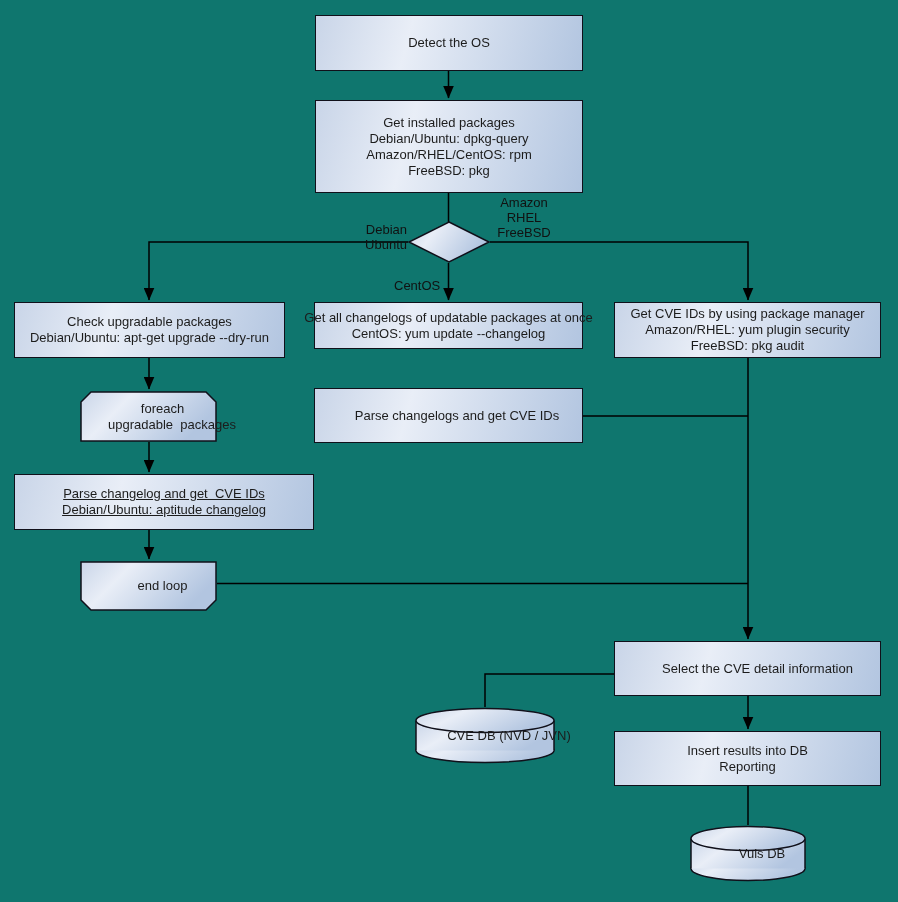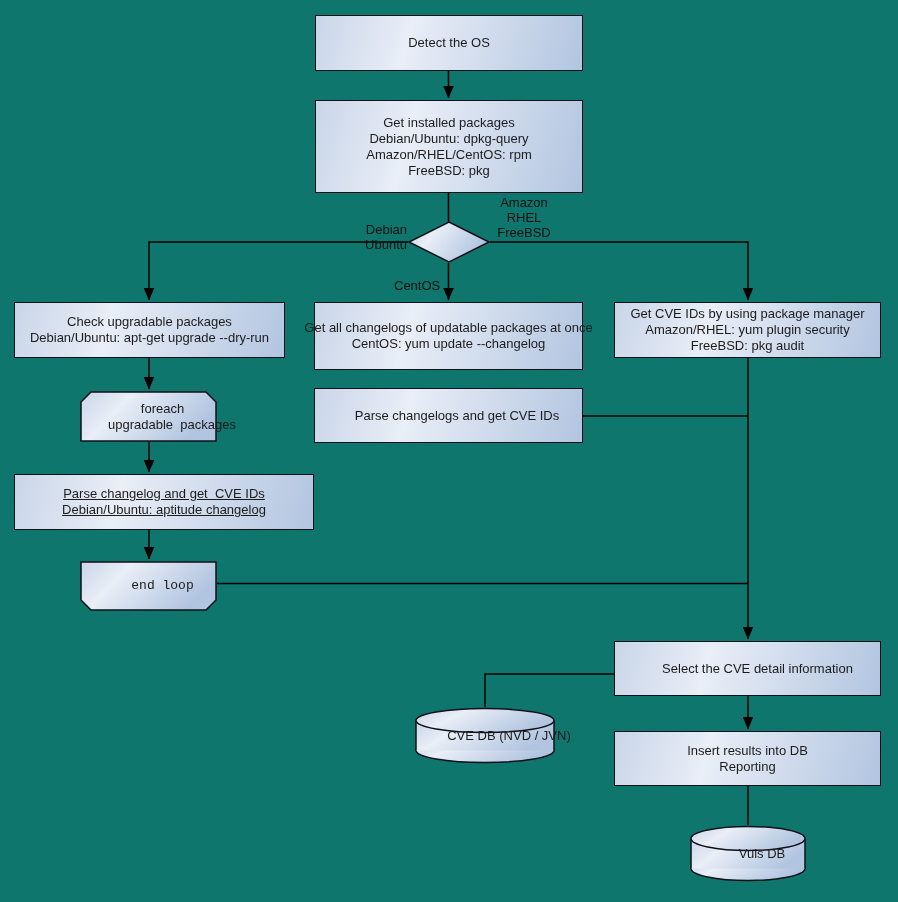--- a/index.html
+++ b/index.html
@@ -75,21 +75,21 @@
   <div class="node rectnode" style="left:14px;top:302px;width:271px;height:56px;">
     <span class="lbl">Check upgradable packages
 Debian/Ubuntu: apt-get upgrade --dry-run</span>
   </div>
 
   <div class="node rectnode" style="left:14px;top:474px;width:300px;height:56px;text-decoration:underline;">
     <span class="lbl">Parse changelog and get  CVE IDs
 Debian/Ubuntu: aptitude changelog</span>
   </div>
 
-  <div class="node rectnode" style="left:314px;top:302px;width:269px;height:68px;">
+  <div class="node rectnode" style="left:314px;top:302px;width:269px;height:47px;">
     <span class="lbl">Get all changelogs of updatable packages at once
 CentOS: yum update --changelog</span>
   </div>
 
   <div class="node rectnode" style="left:314px;top:388px;width:269px;height:55px;padding-left:17px;">
     <span class="lbl">Parse changelogs and get CVE IDs</span>
   </div>
 
   <div class="node rectnode" style="left:614px;top:302px;width:267px;height:56px;">
     <span class="lbl">Get CVE IDs by using package manager
@@ -113,21 +113,21 @@
   </div>
 
   <div class="node shapenode" style="left:80px;top:391px;width:137px;height:51px;">
     <svg width="137" height="51" viewBox="0 0 137 51">
       <polygon points="11,1 126,1 136,11 136,50 1,50 1,11" fill="url(#gfill)" stroke="#10101a" stroke-width="1.5"></polygon>
     </svg>
     <div class="shapelbl" style="top:10px;">foreach
 upgradable  packages</div>
   </div>
 
-  <div class="node shapenode" style="left:80px;top:561px;width:137px;height:50px;font-family:Liberation Mono, monospace;">
+  <div class="node shapenode" style="left:80px;top:561px;width:137px;height:50px;">
     <svg width="137" height="50" viewBox="0 0 137 50">
       <polygon points="1,1 136,1 136,39 126,49 11,49 1,39" fill="url(#gfill)" stroke="#10101a" stroke-width="1.5"></polygon>
     </svg>
     <div class="shapelbl" style="top:17px;">end loop</div>
   </div>
 
   <div class="node shapenode" style="left:415px;top:707px;width:160px;height:57px;">
     <svg width="140" height="57" viewBox="0 0 140 57">
       <ellipse cx="70" cy="43.5" rx="69" ry="12" fill="url(#gfill)" stroke="#10101a" stroke-width="1.5"></ellipse>
       <rect x="1" y="13.5" width="138" height="30" fill="url(#gfill)"></rect>

